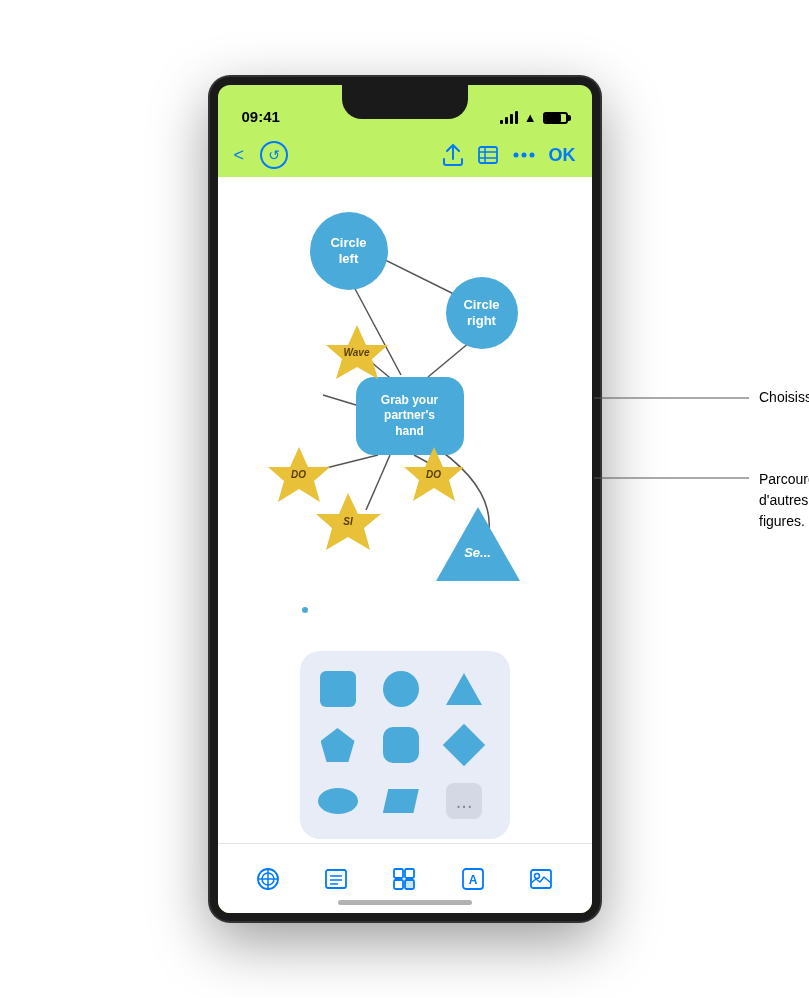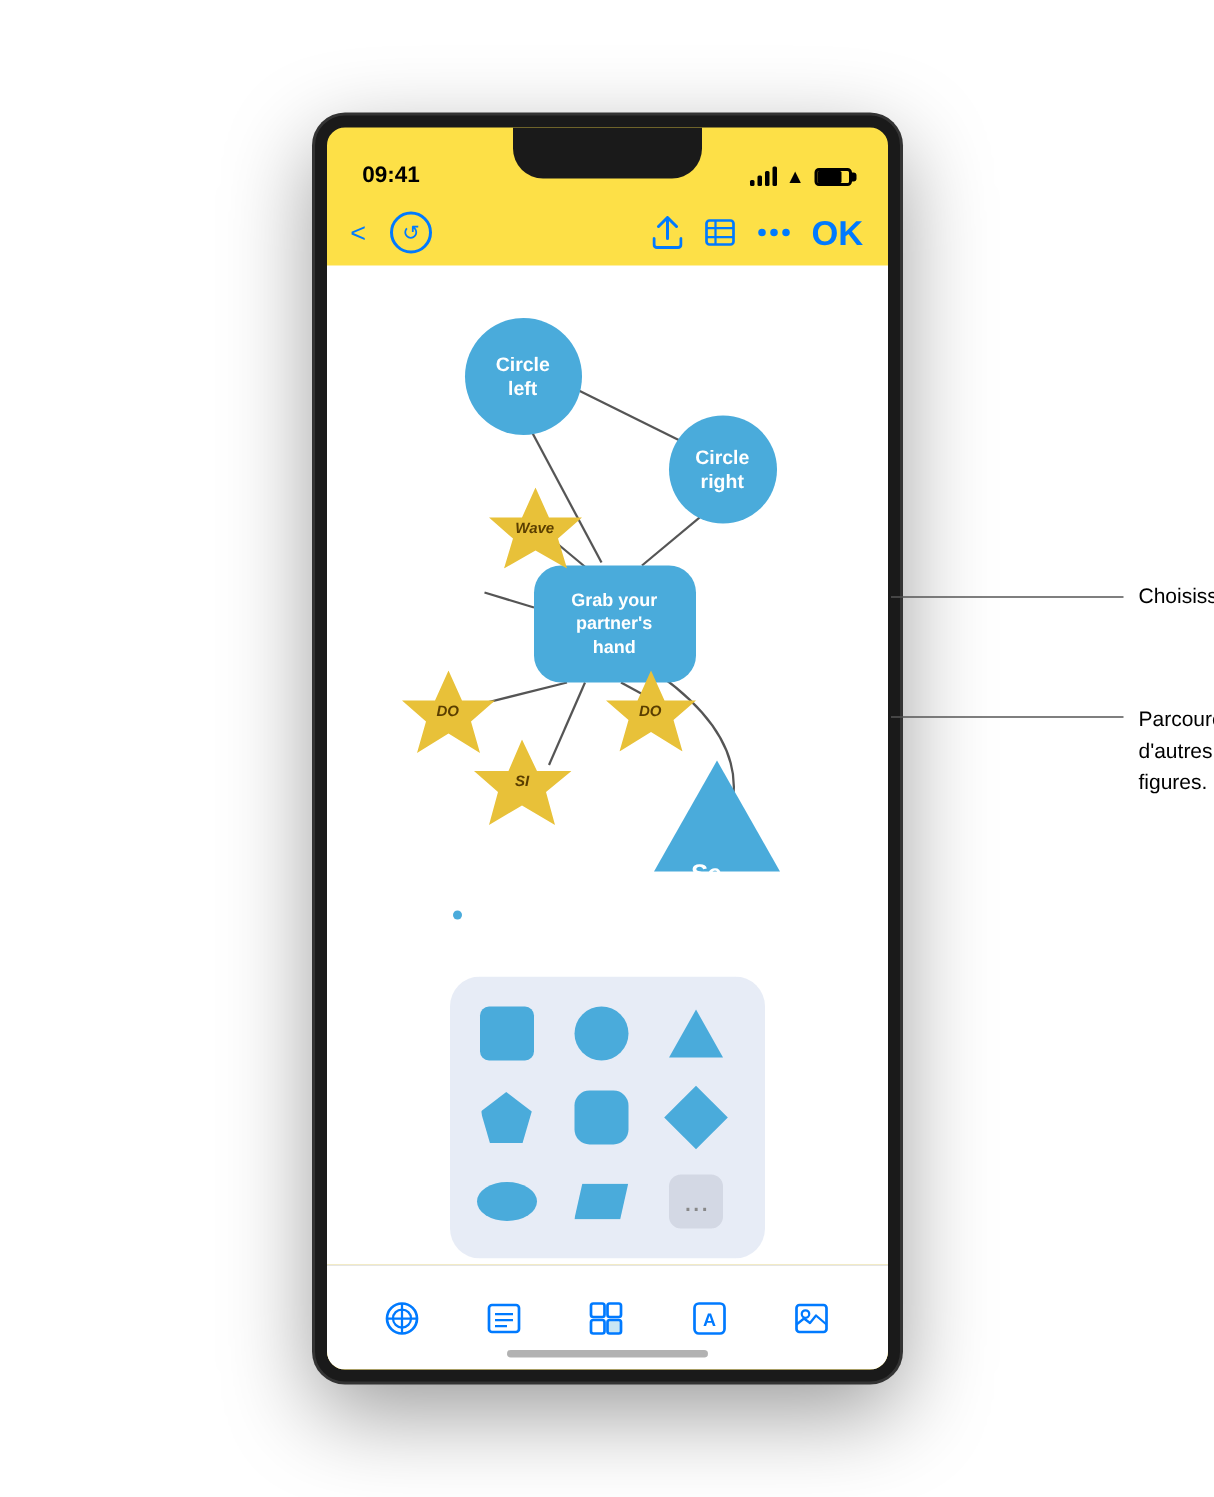--- a/index.html
+++ b/index.html
@@ -11,21 +11,21 @@
       font-family: -apple-system, BlinkMacSystemFont, 'Helvetica Neue', sans-serif;
       display: flex;
       justify-content: center;
       align-items: center;
       overflow: hidden;
     }
 
     .phone-frame {
       width: 390px;
       height: 844px;
-      background: #fde047;
+      background: #bef264;
       border-radius: 20px;
       border: 8px solid #1a1a1a;
       position: relative;
       overflow: hidden;
       box-shadow: 0 0 0 2px #333, 0 20px 60px rgba(0,0,0,0.4);
     }
 
     
     .notch {
       position: absolute;
@@ -142,21 +142,21 @@
     .toolbar-btn {
       font-size: 18px;
       color: #007AFF;
       cursor: pointer;
       display: flex;
       align-items: center;
       justify-content: center;
     }
 
     .toolbar-btn.ok {
-      font-size: 23px;
+      font-size: 18px;
       font-weight: 600;
     }
 
     .toolbar-undo {
       width: 28px;
       height: 28px;
       border-radius: 50%;
       border: 2px solid #007AFF;
       display: flex;
       align-items: center;
@@ -499,21 +499,21 @@
         </svg>
         <span style="position:relative;z-index:1;">SI</span>
       </div>
 
       <div style="position:absolute; left:218px; top:330px; width:0; height:0;
                   border-left:42px solid transparent;
                   border-right:42px solid transparent;
                   border-bottom:74px solid #4AABDB;">
       </div>
       <div style="position:absolute; left:218px; top:368px; width:84px; text-align:center;
-                  font-size:17px; color:#fff; font-weight:600; font-style:italic;margin-top:28px;">
+                  font-size:13px; color:#fff; font-weight:600; font-style:italic;">
         Se...
       </div>
 
       <div class="blue-dot" style="left: 84px; top: 430px;"></div>
 
       <div class="shape-picker" style="position:absolute; bottom:4px; left:50%; transform:translateX(-50%); width:210px;">
         <div class="shape-grid">
 
           <div class="shape-item">
             <div class="shape-square"></div>

